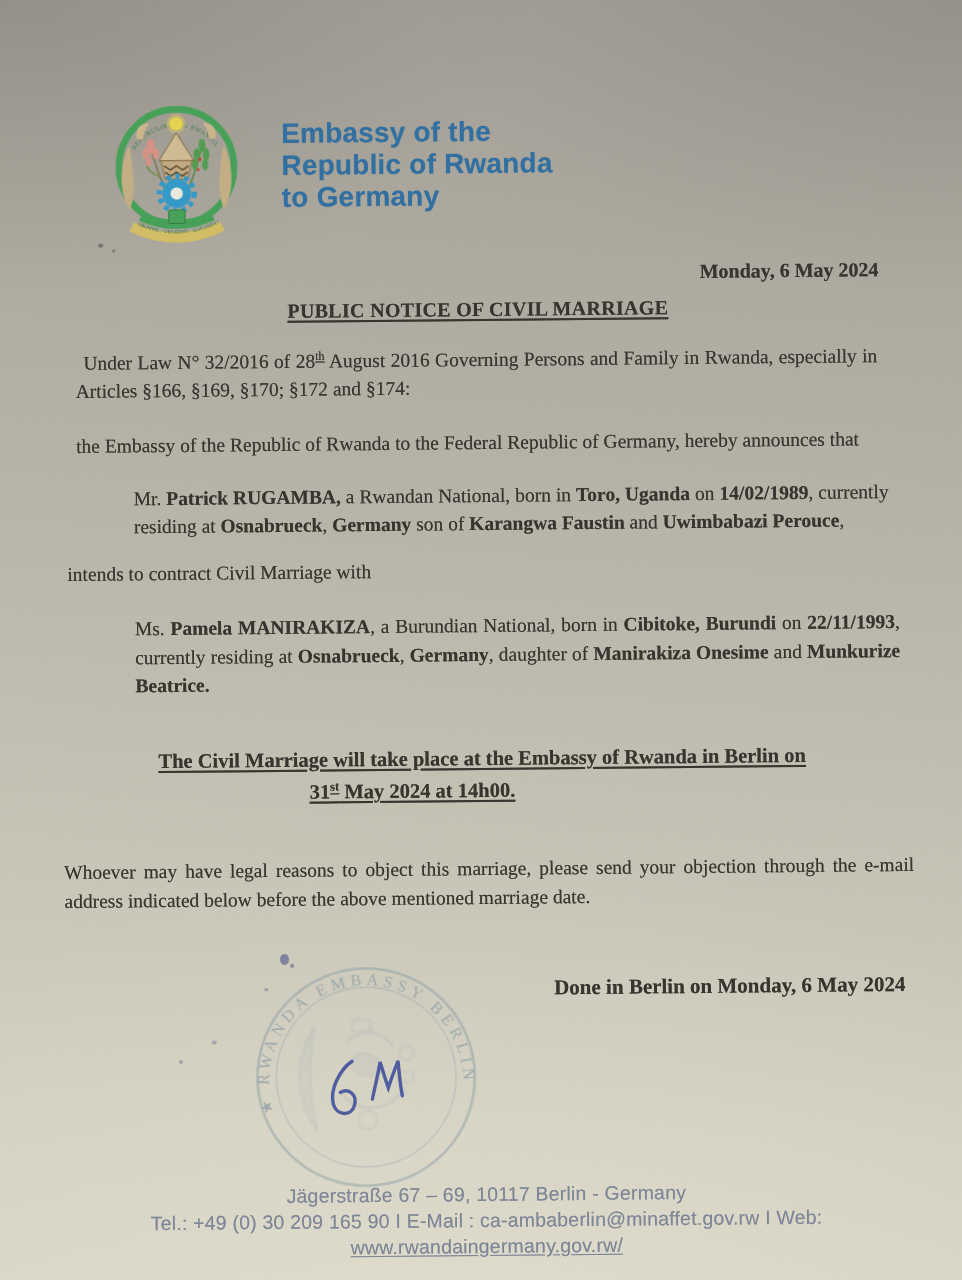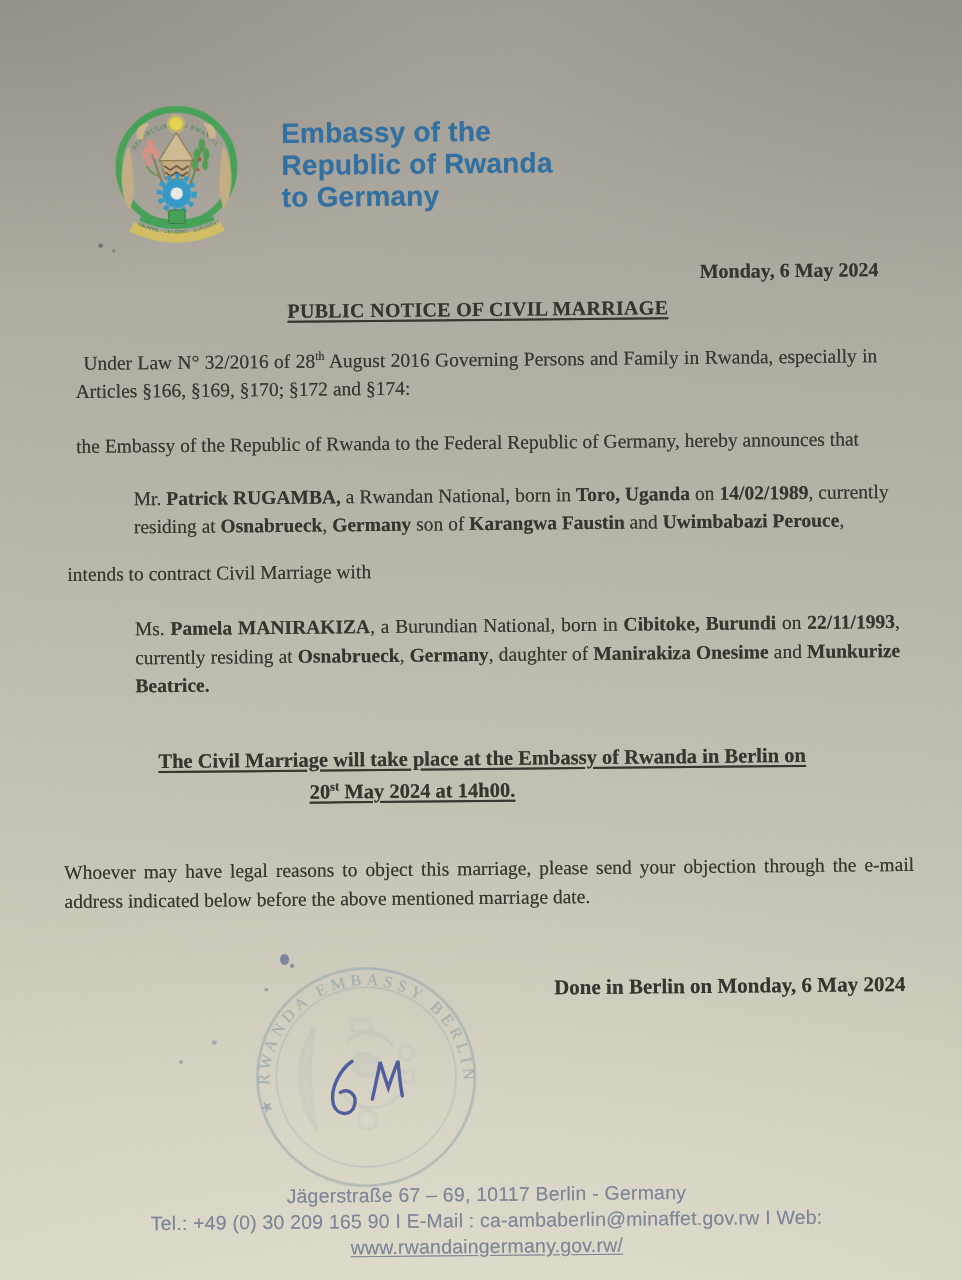--- a/index.html
+++ b/index.html
@@ -33,21 +33,21 @@
   .p-announce{margin:27px 80px 0 78px;}
   .p-groom{margin:25px 72px 0 135px;}
   .p-intends{margin:19px 0 0 68px;text-align:left;}
   .p-bride{margin:27px 62px 0 135px;}
   .b{font-weight:700;}
   .venue{margin:45px auto 0;width:800px;text-align:center;font-weight:700;font-size:20.5px;line-height:1.58;}
   .venue u{text-decoration-thickness:2px;text-underline-offset:3px;}
   .venue-l2{transform:translateX(-70px);}
   .p-objection{margin:49px 50px 0 62px;}
   .done-line{margin-top:64px;padding-right:60px;text-align:right;font-weight:700;font-size:21px;}
-  sup{font-size:.62em;vertical-align:super;line-height:0;}
+  sup{font-size:.62em;vertical-align:super;line-height:0;text-decoration:underline;}
 
   
   .stamp{position:absolute;left:246px;top:960px;width:232px;height:232px;filter:blur(.5px);opacity:.85;}
   .signature{position:absolute;left:316px;top:1048px;width:110px;height:86px;opacity:.9;}
   .blot{position:absolute;border-radius:50%;filter:blur(.6px);}
   .blot1{left:277px;top:952px;width:9px;height:11px;background:rgba(58,68,130,.55);}
   .blot2{left:287px;top:962px;width:4px;height:4px;background:rgba(58,68,130,.5);}
   .blot3{left:261px;top:986px;width:4px;height:3px;background:rgba(58,68,130,.4);}
   .blot4{left:208px;top:1038px;width:5px;height:4px;background:rgba(58,68,130,.35);}
   .blot5{left:175px;top:1057px;width:4px;height:4px;background:rgba(58,68,130,.35);}
@@ -141,21 +141,21 @@
   <p class="serif p p-announce">the Embassy of the Republic of Rwanda to the Federal Republic of Germany, hereby announces that</p>
 
   <p class="serif p p-groom"><span>Mr. </span><span class="b">Patrick RUGAMBA,</span><span> a Rwandan National, born in </span><span class="b">Toro, Uganda</span><span> on </span><span class="b">14/02/1989</span><span>, currently residing at </span><span class="b">Osnabrueck</span><span>, </span><span class="b">Germany</span><span> son of </span><span class="b">Karangwa Faustin</span><span> and </span><span class="b">Uwimbabazi Perouce</span><span>,</span></p>
 
   <p class="serif p p-intends">intends to contract Civil Marriage with</p>
 
   <p class="serif p p-bride"><span>Ms. </span><span class="b">Pamela MANIRAKIZA</span><span>, a Burundian National, born in </span><span class="b">Cibitoke, Burundi</span><span> on </span><span class="b">22/11/1993</span><span>, currently residing at </span><span class="b">Osnabrueck</span><span>, </span><span class="b">Germany</span><span>, daughter of </span><span class="b">Manirakiza Onesime</span><span> and </span><span class="b">Munkurize Beatrice.</span></p>
 
   <div class="serif venue">
     <div><u>The Civil Marriage will take place at the Embassy of Rwanda in Berlin on</u></div>
-    <div class="venue-l2"><u><span>20</span><sup>st</sup><span> May 2024 at 14h00.</span></u></div>
+    <div class="venue-l2"><u><span>31</span><sup>st</sup><span> May 2024 at 14h00.</span></u></div>
   </div>
 
   <p class="serif p p-objection">Whoever may have legal reasons to object this marriage, please send your objection through the e-mail address indicated below before the above mentioned marriage date.</p>
 
   <div class="serif done-line">Done in Berlin on Monday, 6 May 2024</div>
 
   <svg class="stamp" viewBox="0 0 222 222">
     <defs>
       <path id="stampArc" d="M 23,146 A 93,93 0 1 1 199,146" fill="none"></path>
     </defs>

